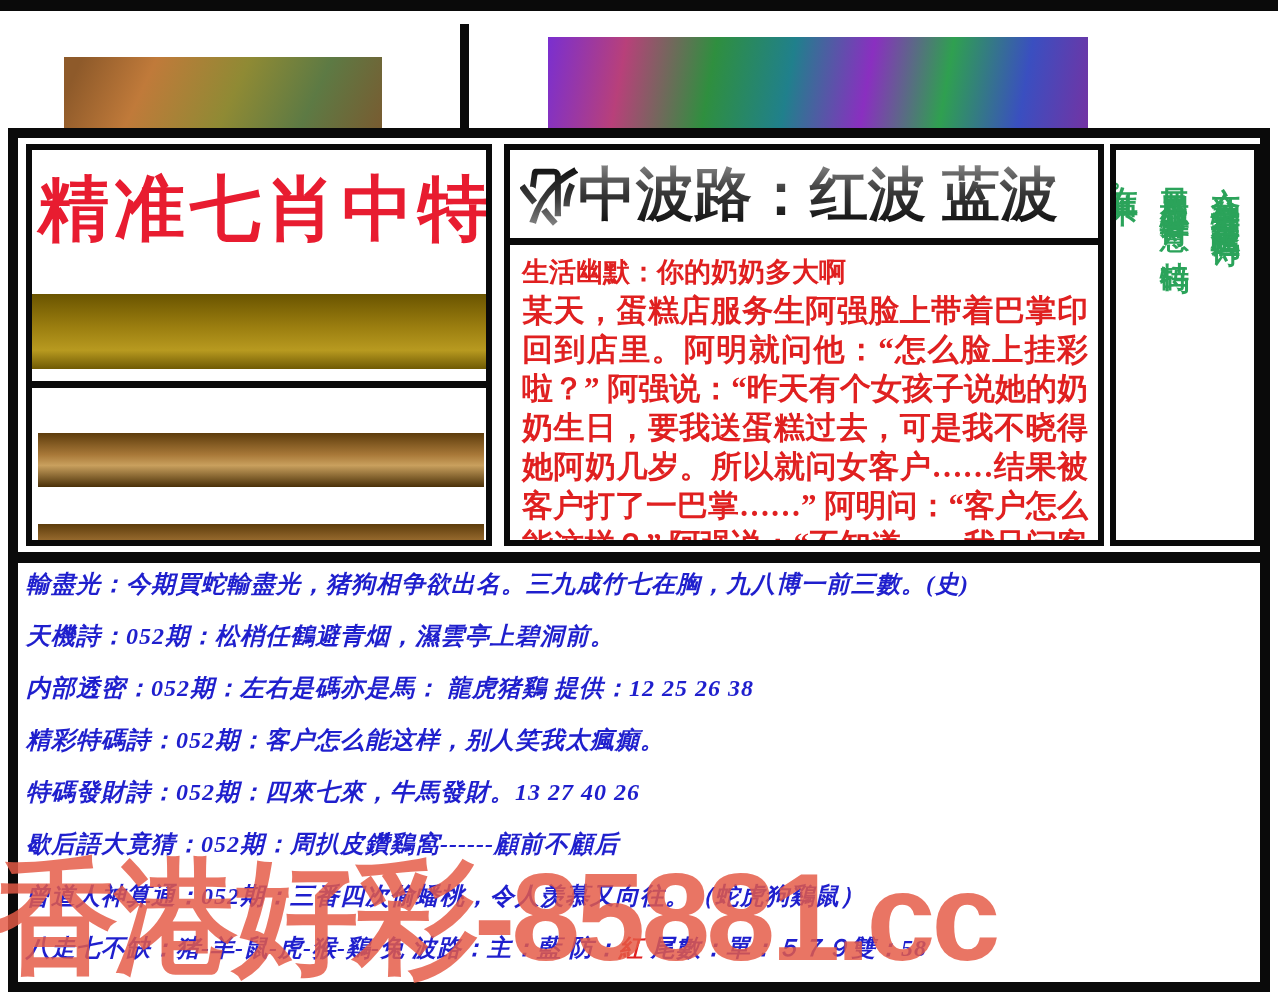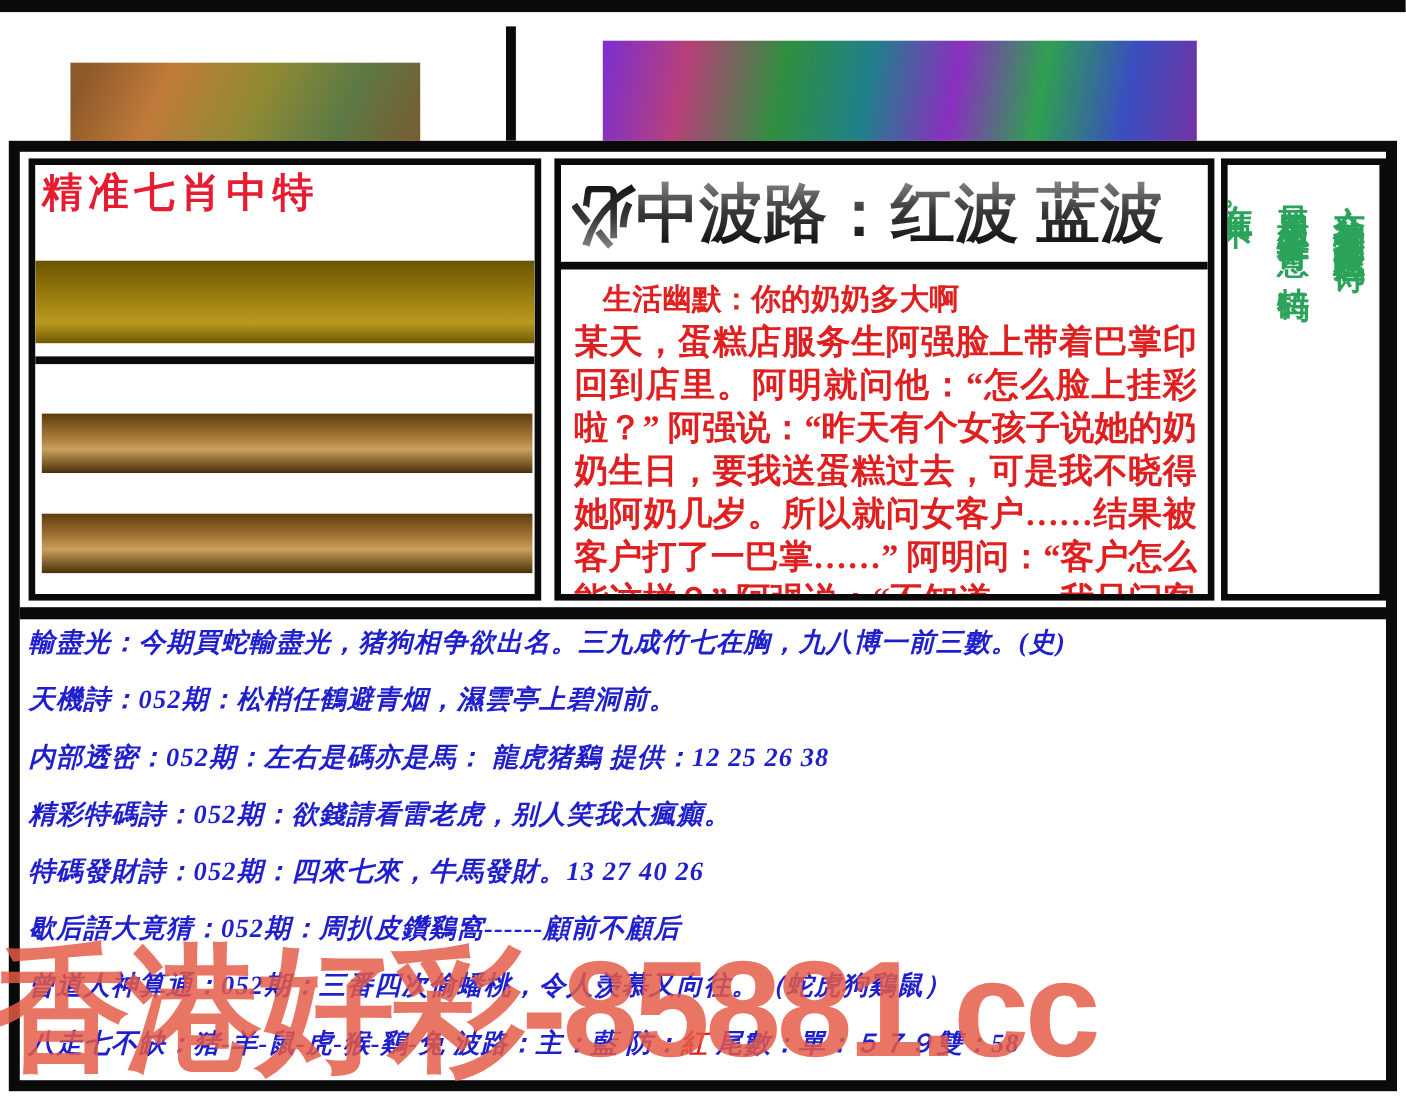--- a/index.html
+++ b/index.html
@@ -25,21 +25,21 @@
     position:absolute; left:8px; top:128px; width:1262px; height:864px;
     border:10px solid #0a0a0a; background:#fff;
   }
 
   
   .left-panel{
     position:absolute; left:8px; top:6px; width:466px; height:402px;
     border:6px solid #0a0a0a; background:#fff; overflow:hidden;
   }
   .lp-head{
-    padding:0 2px 0 6px; font-size:37px; font-weight:bold; letter-spacing:5px;
+    padding:12px 2px 0 6px; font-size:71px; font-weight:bold; letter-spacing:5px;
     color:#e81c30; white-space:nowrap;
   }
   .lp-zodiac{
     padding:12px 0 0 4px; font-size:47px; font-weight:bold; letter-spacing:16px;
     font-family:"Liberation Sans","DejaVu Sans",sans-serif; white-space:nowrap;
     background:linear-gradient(180deg,#6a5400 0%,#9c7f10 45%,#b89a20 75%,#6f5a04 100%);
   }
   .lp-line{ height:7px; background:#0a0a0a; margin-top:12px; }
   .lp-poems{ padding:8px 2px 0 6px; }
   .lp-poem{
@@ -58,21 +58,21 @@
     font-family:"Liberation Sans","DejaVu Sans",sans-serif;
   }
   .mp-head .seg{
     display:inline-block;
     background:linear-gradient(180deg,#9a9a9a 0%,#3a3a3a 45%,#050505 100%);
     -webkit-background-clip:text; background-clip:text; color:transparent;
   }
   .mp-head .flip{ transform:rotate(180deg); }
   .mp-line{ height:7px; background:#0a0a0a; }
   .mp-joke{ padding:8px 10px 0 12px; color:#e02020; font-weight:bold; }
-  .mp-joke-title{ font-size:27px; line-height:38px;margin-left:26px; }
+  .mp-joke-title{ font-size:27px; line-height:38px; }
   .mp-joke-body{ font-size:31px; line-height:39px; text-align:justify; }
 
   
   .right-panel{
     position:absolute; left:1092px; top:6px; width:150px; height:402px;
     border:6px solid #0a0a0a; background:#fff; overflow:hidden;
     writing-mode:vertical-rl; text-orientation:upright;
     padding:14px 8px;
   }
   .rp-col{
@@ -134,21 +134,21 @@
     <div class="rp-col">只要用心解开诗意，特码</div>
     <div class="rp-col">在其中。</div>
   </div>
 
   <div class="panel-sep"></div>
 
   <div class="bottom-lines">
     <div class="b-line">輸盡光：今期買蛇輸盡光，猪狗相争欲出名。三九成竹七在胸，九八博一前三數。(史)</div>
     <div class="b-line">天機詩：052期：松梢任鶴避青烟，濕雲亭上碧洞前。</div>
     <div class="b-line">内部透密：052期：左右是碼亦是馬： 龍虎猪鷄 提供：12 25 26 38</div>
-    <div class="b-line">精彩特碼詩：052期：欲錢請看雷老虎，别人笑我太瘋癲。</div>
+    <div class="b-line">精彩特碼詩：052期：客户怎么能这样，别人笑我太瘋癲。</div>
     <div class="b-line">特碼發財詩：052期：四來七來，牛馬發財。13 27 40 26</div>
     <div class="b-line">歇后語大竟猜：052期：周扒皮鑽鷄窩------顧前不顧后</div>
     <div class="b-line">曾道人神算通：052期：三番四次偷蟠桃，令人羡慕又向往。（蛇虎狗鷄鼠）</div>
     <div class="b-line"><span>八走七不缺：猪-羊-鼠-虎-猴-鷄-兔 波路：主：藍 防：</span><span class="b-red">紅</span><span> 尾數：單：５７９雙：58</span></div>
   </div>
 
 </div>
 
 <div class="watermark">香港好彩-85881.cc</div>
 

